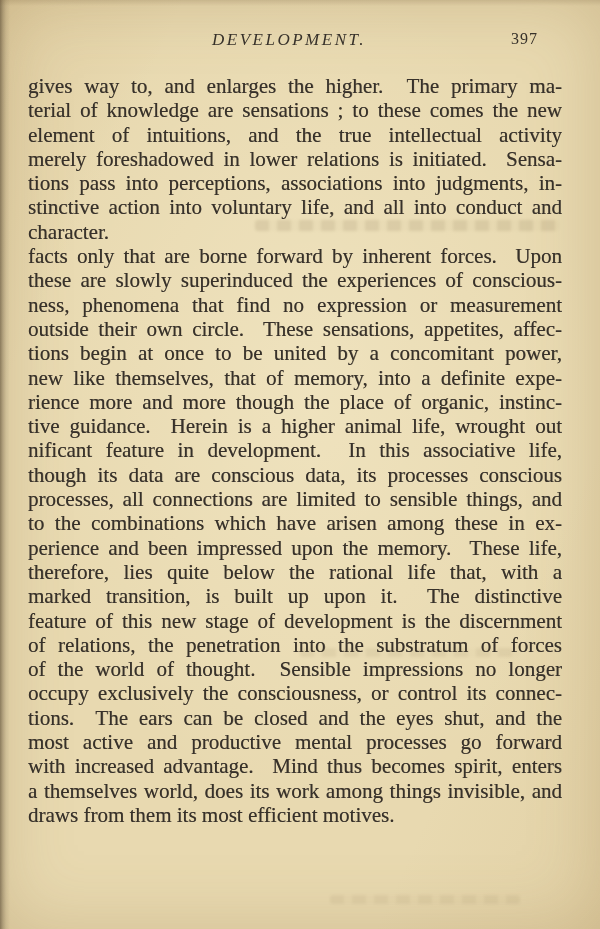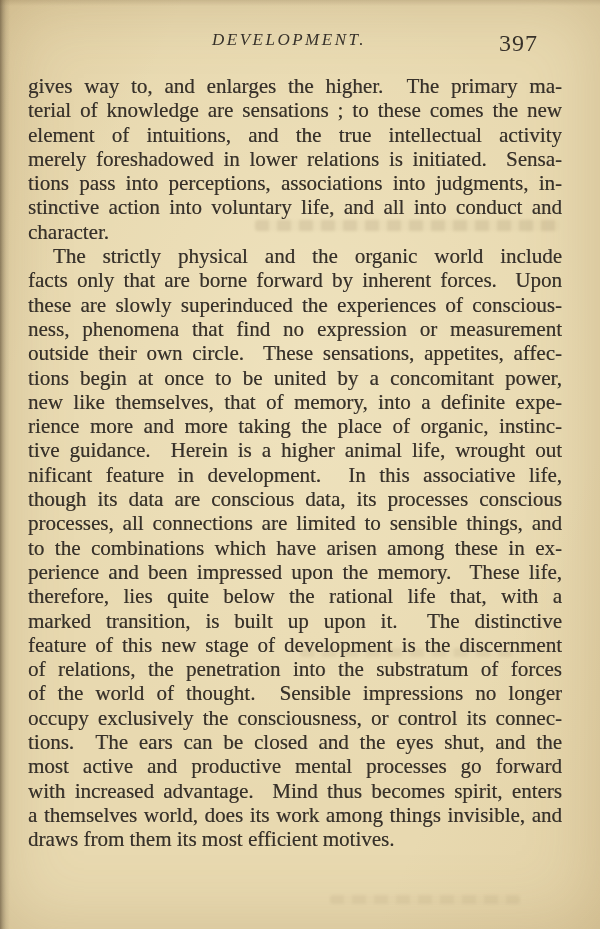--- a/index.html
+++ b/index.html
@@ -54,21 +54,21 @@
     text-align: center;
     font-style: italic;
     font-size: 17px;
     letter-spacing: 2.5px;
     color: var(--ink, #3a342a);
   }
   .head-page-number {
     position: absolute;
     right: 62px;
     top: 0;
-    font-size: 24px;
+    font-size: 16px;
     letter-spacing: 1px;
     color: var(--ink, #3a342a);
   }
   .body-text {
     position: absolute;
     top: 74px;
     left: 28px;
     width: 534px;
     color: var(--ink, #363026);
     font-size: 21px;
@@ -121,28 +121,27 @@
       <div class="paragraph">
         <div class="line">gives way to, and enlarges the higher.  The primary ma-</div>
         <div class="line">terial of knowledge are sensations ; to these comes the new</div>
         <div class="line">element of intuitions, and the true intellectual activity</div>
         <div class="line">merely foreshadowed in lower relations is initiated.  Sensa-</div>
         <div class="line">tions pass into perceptions, associations into judgments, in-</div>
         <div class="line">stinctive action into voluntary life, and all into conduct and</div>
         <div class="line last">character.</div>
       </div>
       <div class="paragraph">
-        <div class="line indent">The strictly physical and the organic world include</div>
         <div class="line">facts only that are borne forward by inherent forces.  Upon</div>
         <div class="line">these are slowly superinduced the experiences of conscious-</div>
         <div class="line">ness, phenomena that find no expression or measurement</div>
         <div class="line">outside their own circle.  These sensations, appetites, affec-</div>
         <div class="line">tions begin at once to be united by a concomitant power,</div>
         <div class="line">new like themselves, that of memory, into a definite expe-</div>
-        <div class="line">rience more and more taking the place of organic, instinc-</div>
+        <div class="line">rience more and more though the place of organic, instinc-</div>
         <div class="line">tive guidance.  Herein is a higher animal life, wrought out</div>
         <div class="line">nificant feature in development.  In this associative life,</div>
         <div class="line">though its data are conscious data, its processes conscious</div>
         <div class="line">processes, all connections are limited to sensible things, and</div>
         <div class="line">to the combinations which have arisen among these in ex-</div>
         <div class="line">perience and been impressed upon the memory.  These life,</div>
         <div class="line">therefore, lies quite below the rational life that, with a</div>
         <div class="line">marked transition, is built up upon it.  The distinctive</div>
         <div class="line">feature of this new stage of development is the discernment</div>
         <div class="line">of relations, the penetration into the substratum of forces</div>

